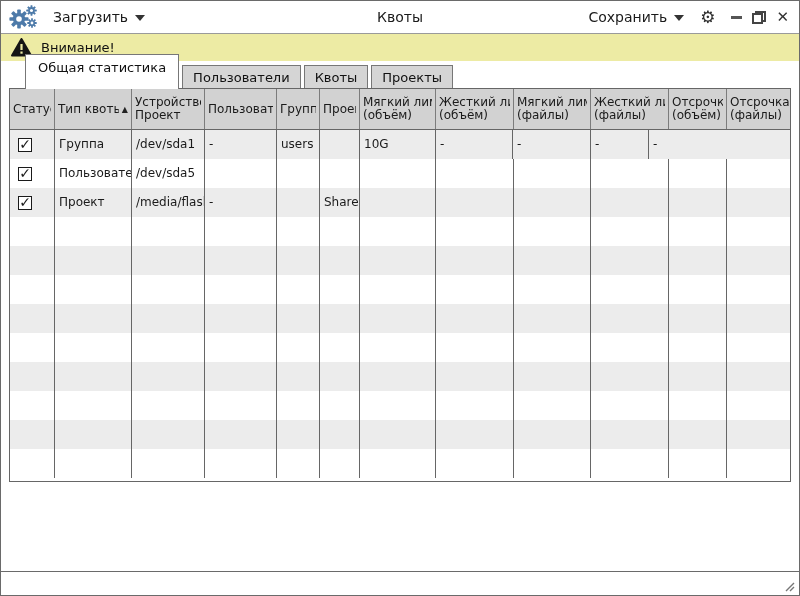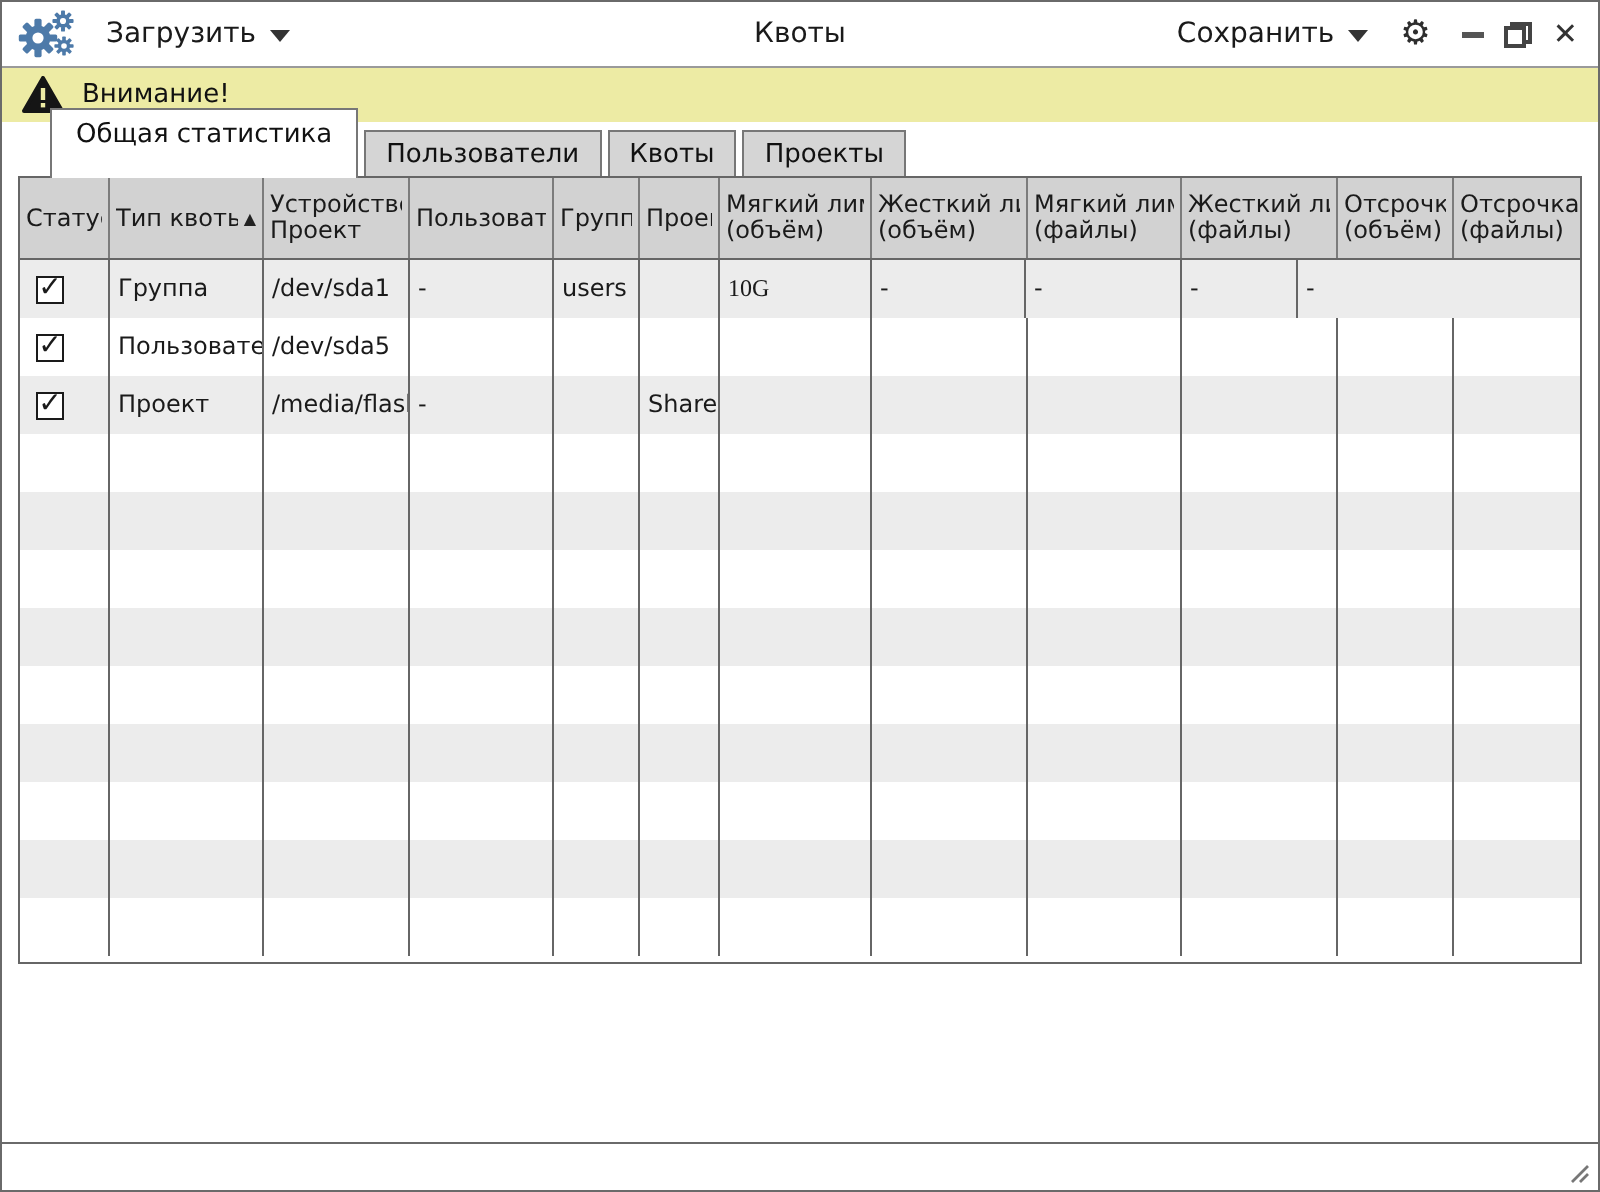--- a/index.html
+++ b/index.html
@@ -206,21 +206,21 @@
     <div class="tbody" id="tbody">
         <div class="tr odd">
           <div class="td status-td" style="width: 45px;">
             <span class="checkbox">✓</span>
           </div>
           <div class="td" style="width: 77px;">Группа</div>
           <div class="td" style="width: 73px;">/dev/sda1</div>
           <div class="td" style="width: 72px;">-</div>
           <div class="td" style="width: 43px;">users</div>
           <div class="td" style="width: 40px;"></div>
-          <div class="td" style="width: 76px; font-family: Liberation Serif, serif;">10G</div>
+          <div class="td" style="width: 76px;">10G</div>
           <div class="td" style="width: 77px;">-</div>
           <div class="td" style="width: 78px;">-</div>
           <div class="td" style="width: 58px;">-</div>
           <div class="td" style="width: 65px;">-</div>
         </div>
         <div class="tr">
           <div class="td status-td" style="width: 45px;">
             <span class="checkbox">✓</span>
           </div>
           <div class="td" style="width: 77px;">Пользователь</div>

